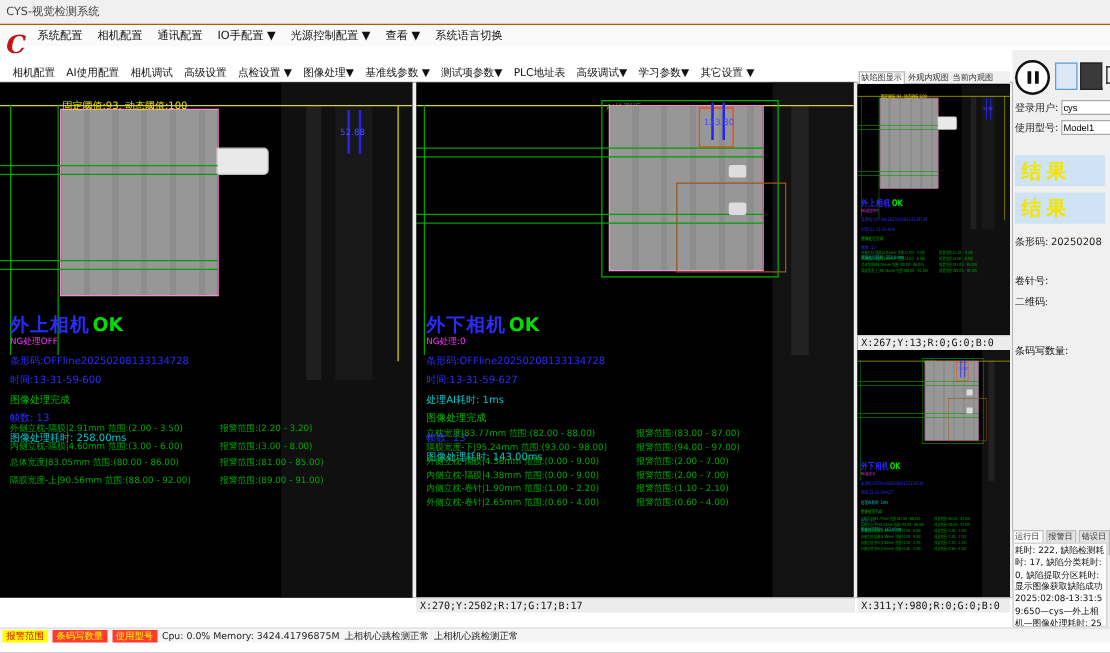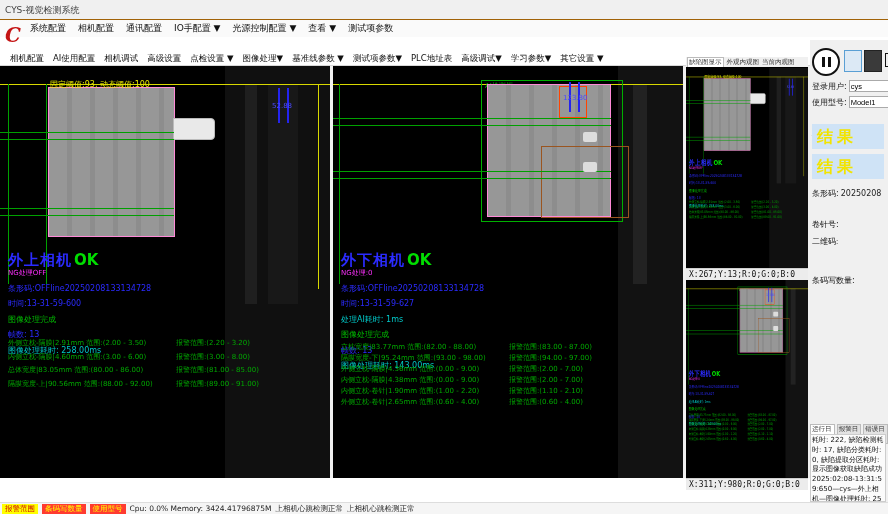--- a/index.html
+++ b/index.html
@@ -101,21 +101,21 @@
   </div>
 
   <div class="menubar">
     <div class="items">
       <span>系统配置</span>
       <span>相机配置</span>
       <span>通讯配置</span>
       <span>IO手配置 ▼</span>
       <span>光源控制配置 ▼</span>
       <span>查看 ▼</span>
-      <span>测试项参数</span>
+      <span>系统语言切换</span>
     </div>
   </div>
   <div class="logo">C</div>
 
 
   <div class="toolbar">
     <span>相机配置</span>
     <span>AI使用配置</span>
     <span>相机调试</span>
     <span>高级设置</span>
@@ -347,20 +347,21 @@
             <span class="al">报警范围:(1.10 - 2.10)</span>
           </div>
         <div class="mrow">
             <span class="nm">外侧立枕-卷针|2.65mm 范围:(0.60 - 4.00)</span>
             <span class="al">报警范围:(0.60 - 4.00)</span>
           </div>
       </div>
     </div>
   </div>
 
+  <div class="statusline" style="left:333px;top:478px;width:351px;height:12px;">X:270;Y:2502;R:17;G:17;B:17</div>
   <div class="statusline" style="left:686px;top:478px;width:122px;height:12px;">X:311;Y:980;R:0;G:0;B:0</div>
 
   <div class="panel">
     <div class="pausebtn">
         <i></i>
         <i></i>
       </div>
     <div class="sqbtn b-user">
         <span><span class="head"></span><span class="body"></span></span>
       </div>

